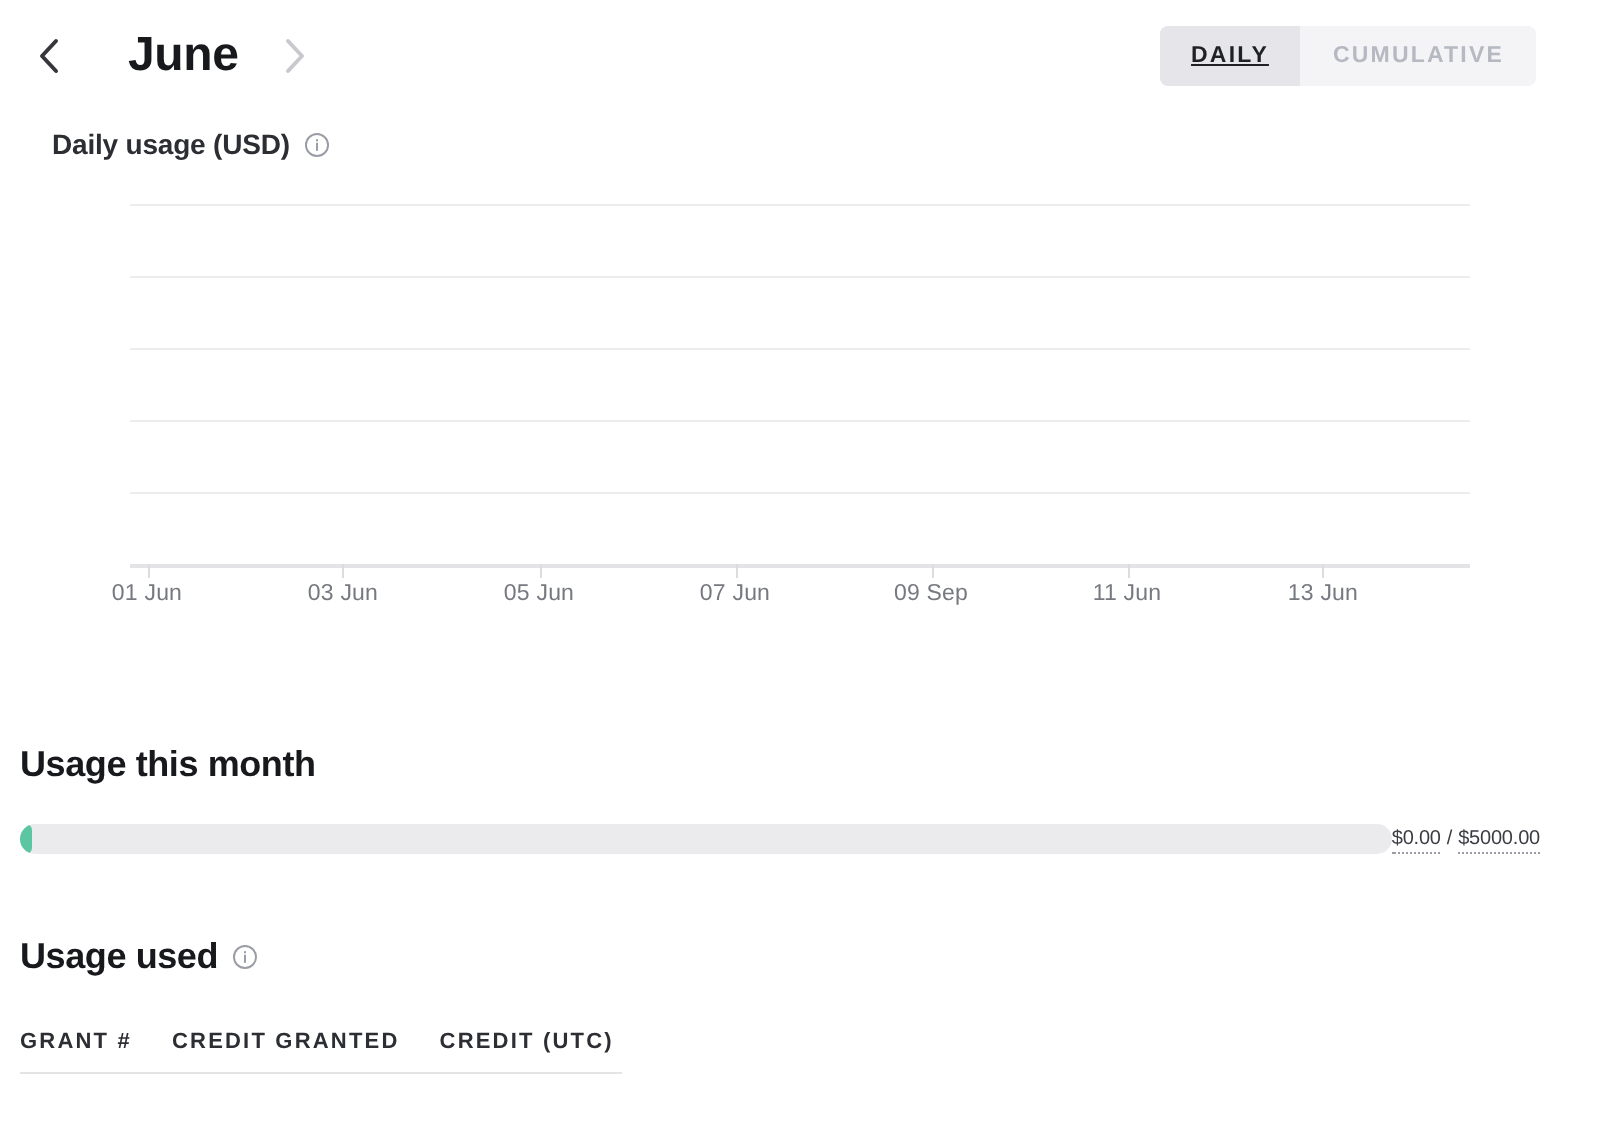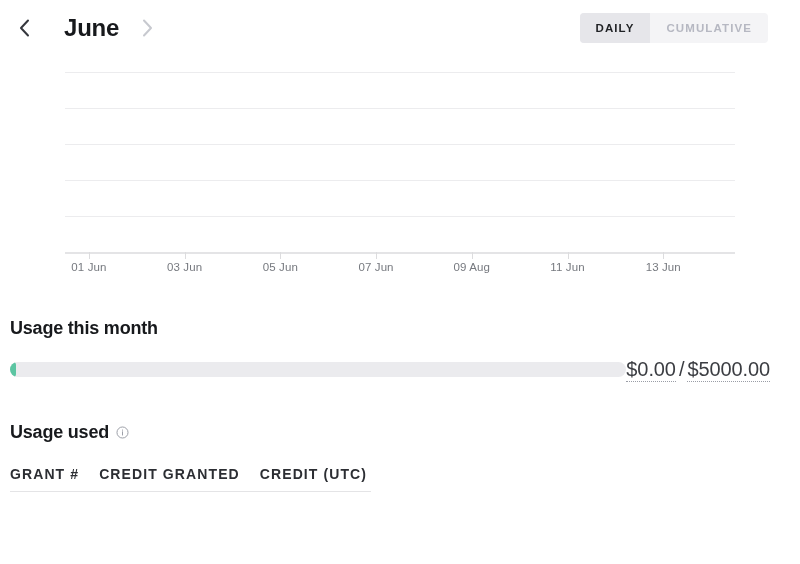--- a/index.html
+++ b/index.html
@@ -64,20 +64,21 @@
     cursor: pointer;
     user-select: none;
     background: transparent;
     border: none;
     font-family: "Liberation Sans", sans-serif;
     height: 100%;
   }
   .toggle-btn.active {
     background: #e6e6ea;
     color: #1f2124;
+    text-decoration: underline;
   }
   .toggle-btn.inactive {
     color: #b6b8c2;
   }
 
   
   .chart-section {
     padding: 8px 0 0 0;
   }
   .chart-title-row {
@@ -150,39 +151,39 @@
     position: absolute;
     top: 9px;
     font-size: 11.5px;
     color: #76797f;
     transform: translateX(-50%);
     white-space: nowrap;
     letter-spacing: 0.1px;
   }
   .xaxis {
     position: absolute;
-    left: 65px;
+    left: 49px;
     right: 35px;
     top: 188px;
     height: 30px;
   }
 
   
   .section {
     padding: 0 30px 0 10px;
   }
   .section-heading {
     font-size: 18px;
     font-weight: bold;
     color: #17191c;
     letter-spacing: -0.2px;
     display: flex;
     align-items: center;
   }
-  .usage-heading { margin-top: 24px; }
+  .usage-heading { margin-top: 48px; }
   .credit-heading { margin-top: 41px; }
 
   .bar-row {
     display: flex;
     align-items: center;
     margin-top: 19px;
   }
   .bar-track {
     flex: 1;
     height: 15px;
@@ -193,21 +194,21 @@
   }
   .bar-fill {
     position: absolute;
     left: 0;
     top: 0;
     bottom: 0;
     border-radius: 8px;
     min-width: 6px;
   }
   .bar-value {
-    font-size: 20px;
+    font-size: 10px;
     color: #3b3d42;
     white-space: nowrap;
     letter-spacing: -0.1px;
   }
   .dotted {
     border-bottom: 1px dotted #9a9da6;
     padding-bottom: 1px;
   }
   .slash { padding: 0 3px; }
 
@@ -215,21 +216,21 @@
   .table-wrap {
     margin-top: 22px;
     padding-left: 10px;
   }
   .table-head {
     display: inline-flex;
     border-bottom: 1px solid #e4e4e6;
     padding-bottom: 9px;
   }
   .th {
-    font-size: 14px;
+    font-size: 11px;
     font-weight: bold;
     letter-spacing: 1.1px;
     color: #2c2e33;
     margin-right: 20px;
     white-space: nowrap;
   }
   .th:last-child { margin-right: 0; padding-right: 4px; }
 </style>
 </head>
 <body>
@@ -247,41 +248,51 @@
     </svg>
   </div>
 
   <div class="toggle-group">
     <button class="toggle-btn active">DAILY</button>
     <button class="toggle-btn inactive">CUMULATIVE</button>
   </div>
 </div>
 
 <div class="chart-section">
+  <div class="chart-title-row">
+    <span class="chart-title">Daily usage (USD)</span>
+    <span class="info-icon">
+      <svg width="13" height="13" viewBox="0 0 16 16" fill="none">
+        <circle cx="8" cy="8" r="6.8" stroke="#9a9da6" stroke-width="1.2"></circle>
+        <rect x="7.4" y="4.4" width="1.2" height="1.3" fill="#9a9da6"></rect>
+        <rect x="7.4" y="6.6" width="1.2" height="5" fill="#9a9da6"></rect>
+      </svg>
+    </span>
+  </div>
 
   <div class="chart-wrap">
     <div class="plot" id="plot">
         <div class="gridline" style="top: 0px;"></div>
         <div class="gridline" style="top: 36px;"></div>
         <div class="gridline" style="top: 72px;"></div>
         <div class="gridline" style="top: 108px;"></div>
         <div class="gridline" style="top: 144px;"></div>
         <div class="gridline baseline" style="top: 180px;"></div>
       </div>
     <div class="xaxis" id="xaxis">
         <div class="xtick" style="left: 3.57143%;"></div>
         <div class="xtick-label" style="left: 3.57143%;">01 Jun</div>
         <div class="xtick" style="left: 17.8571%;"></div>
         <div class="xtick-label" style="left: 17.8571%;">03 Jun</div>
         <div class="xtick" style="left: 32.1429%;"></div>
         <div class="xtick-label" style="left: 32.1429%;">05 Jun</div>
         <div class="xtick" style="left: 46.4286%;"></div>
         <div class="xtick-label" style="left: 46.4286%;">07 Jun</div>
         <div class="xtick" style="left: 60.7143%;"></div>
-        <div class="xtick-label" style="left: 60.7143%;">09 Aug</div>
+        <div class="xtick-label" style="left: 60.7143%;">09 Sep</div>
         <div class="xtick" style="left: 75%;"></div>
         <div class="xtick-label" style="left: 75%;">11 Jun</div>
         <div class="xtick" style="left: 89.2857%;"></div>
         <div class="xtick-label" style="left: 89.2857%;">13 Jun</div>
       </div>
   </div>
 </div>
 
 <div class="section">
   <div class="section-heading usage-heading">

